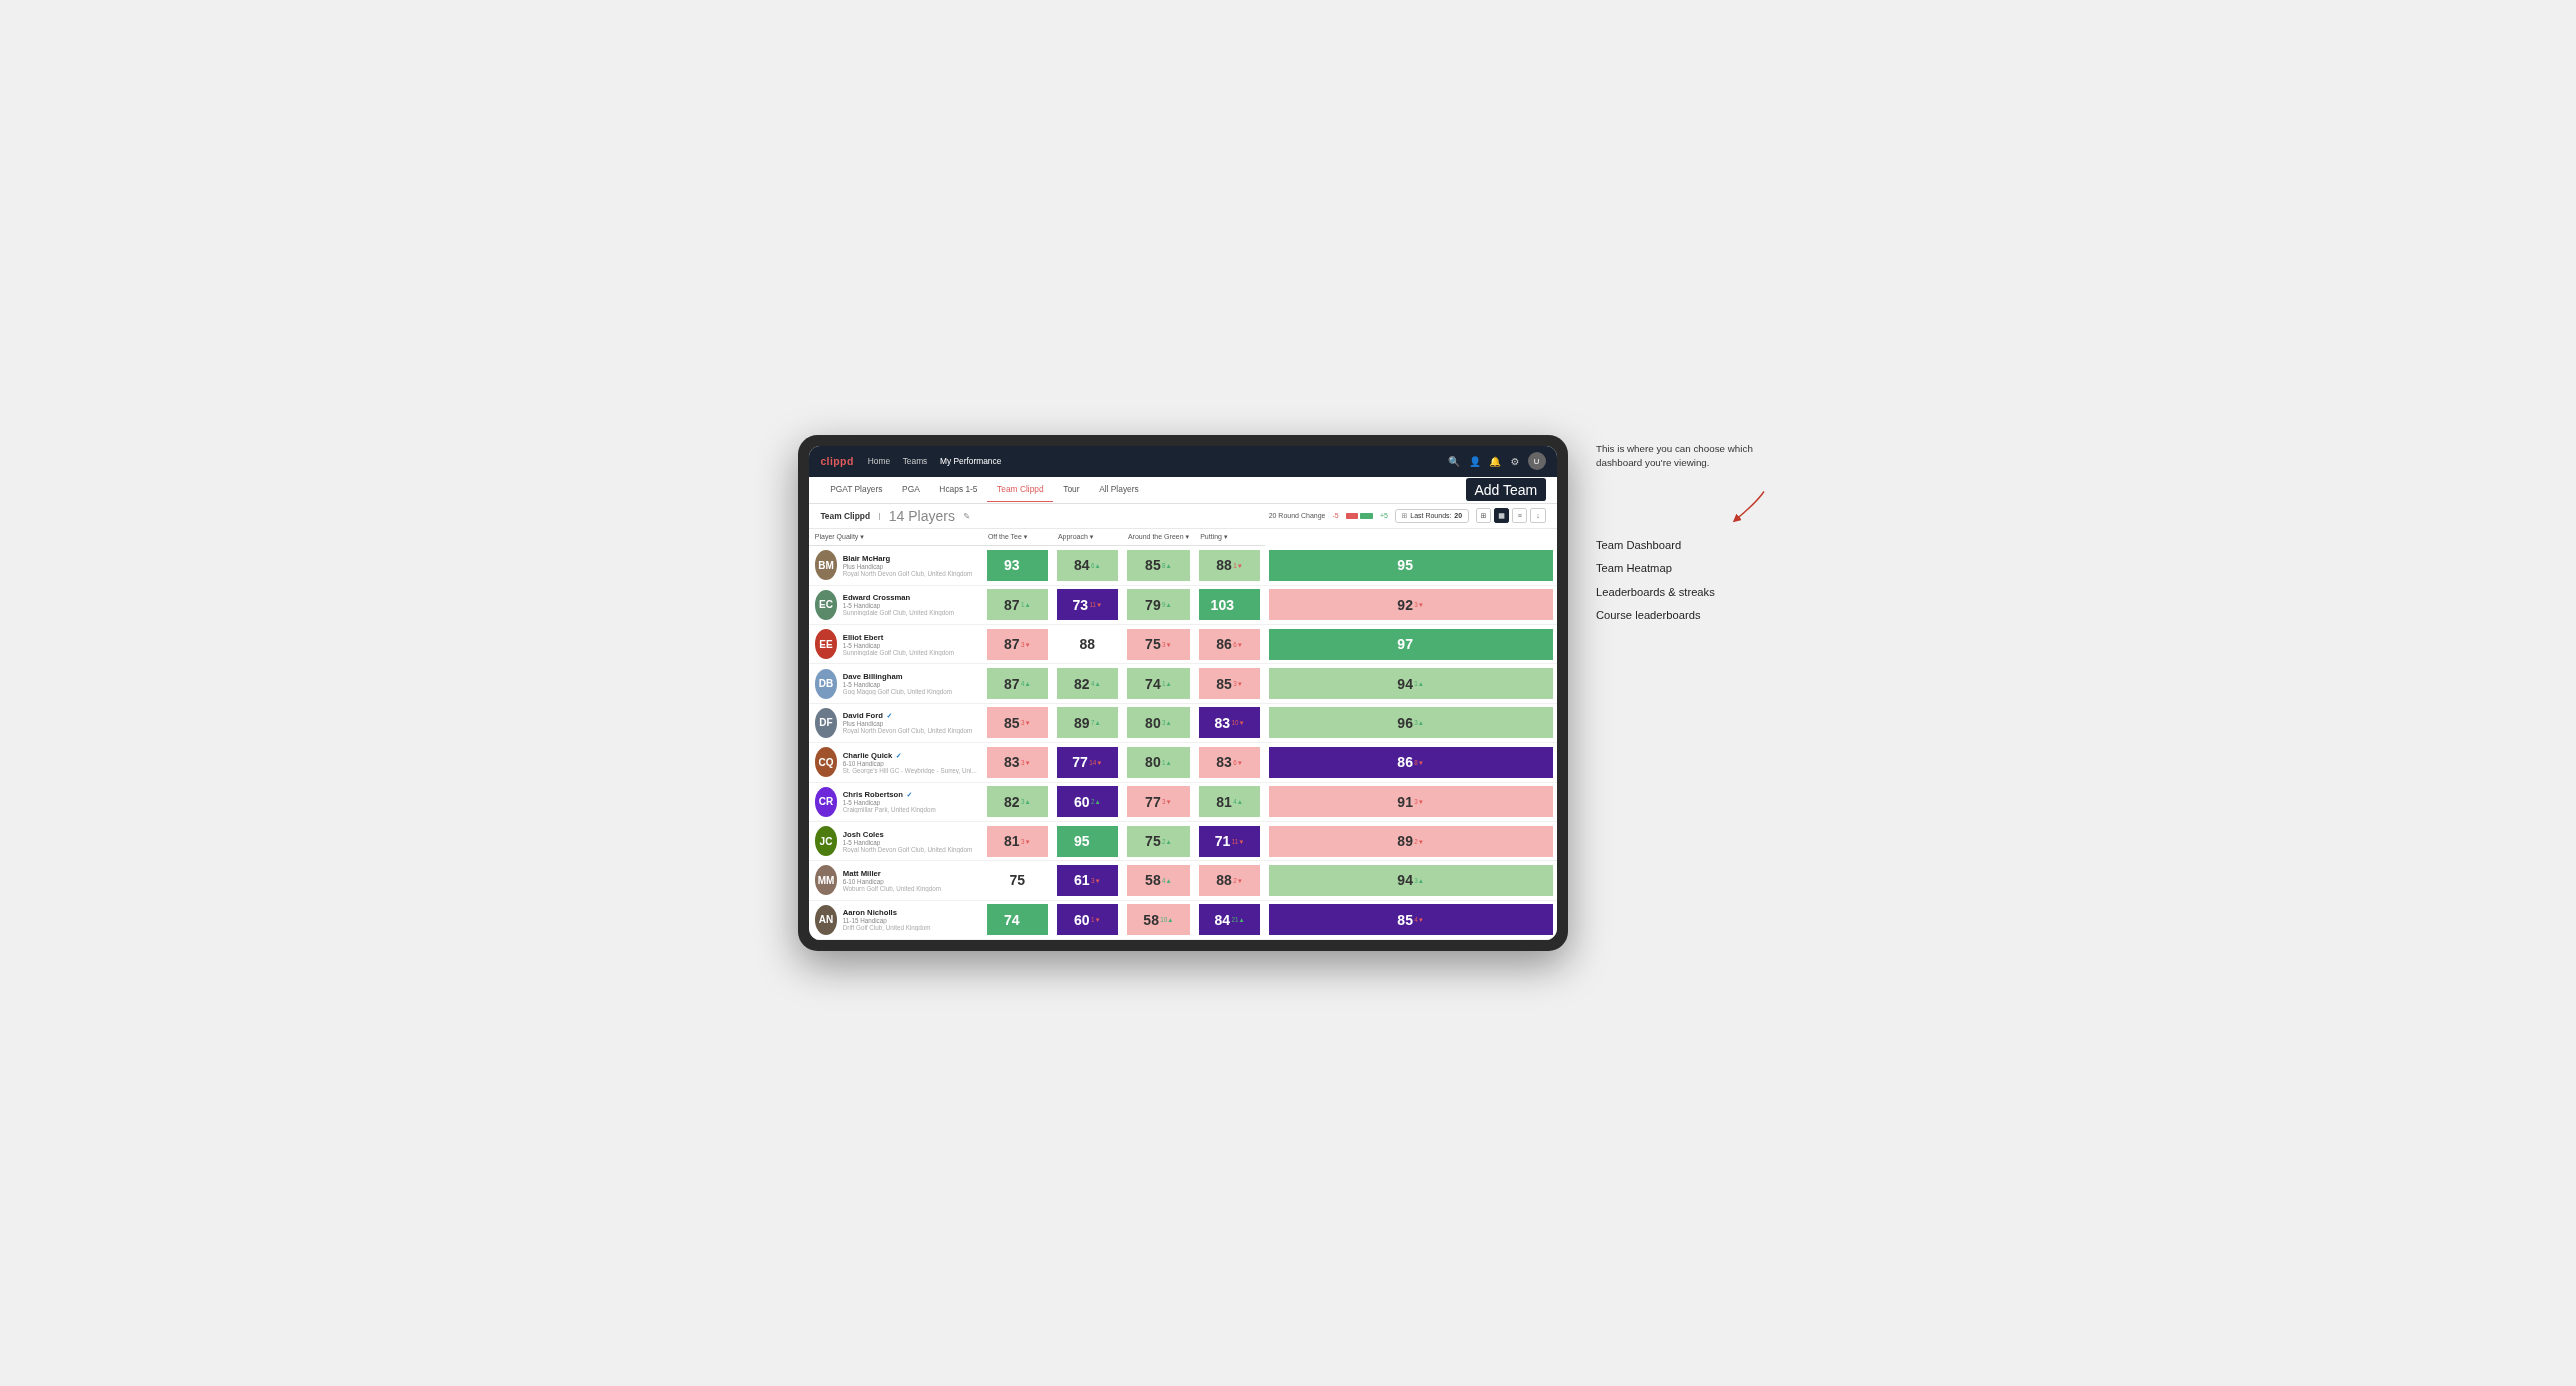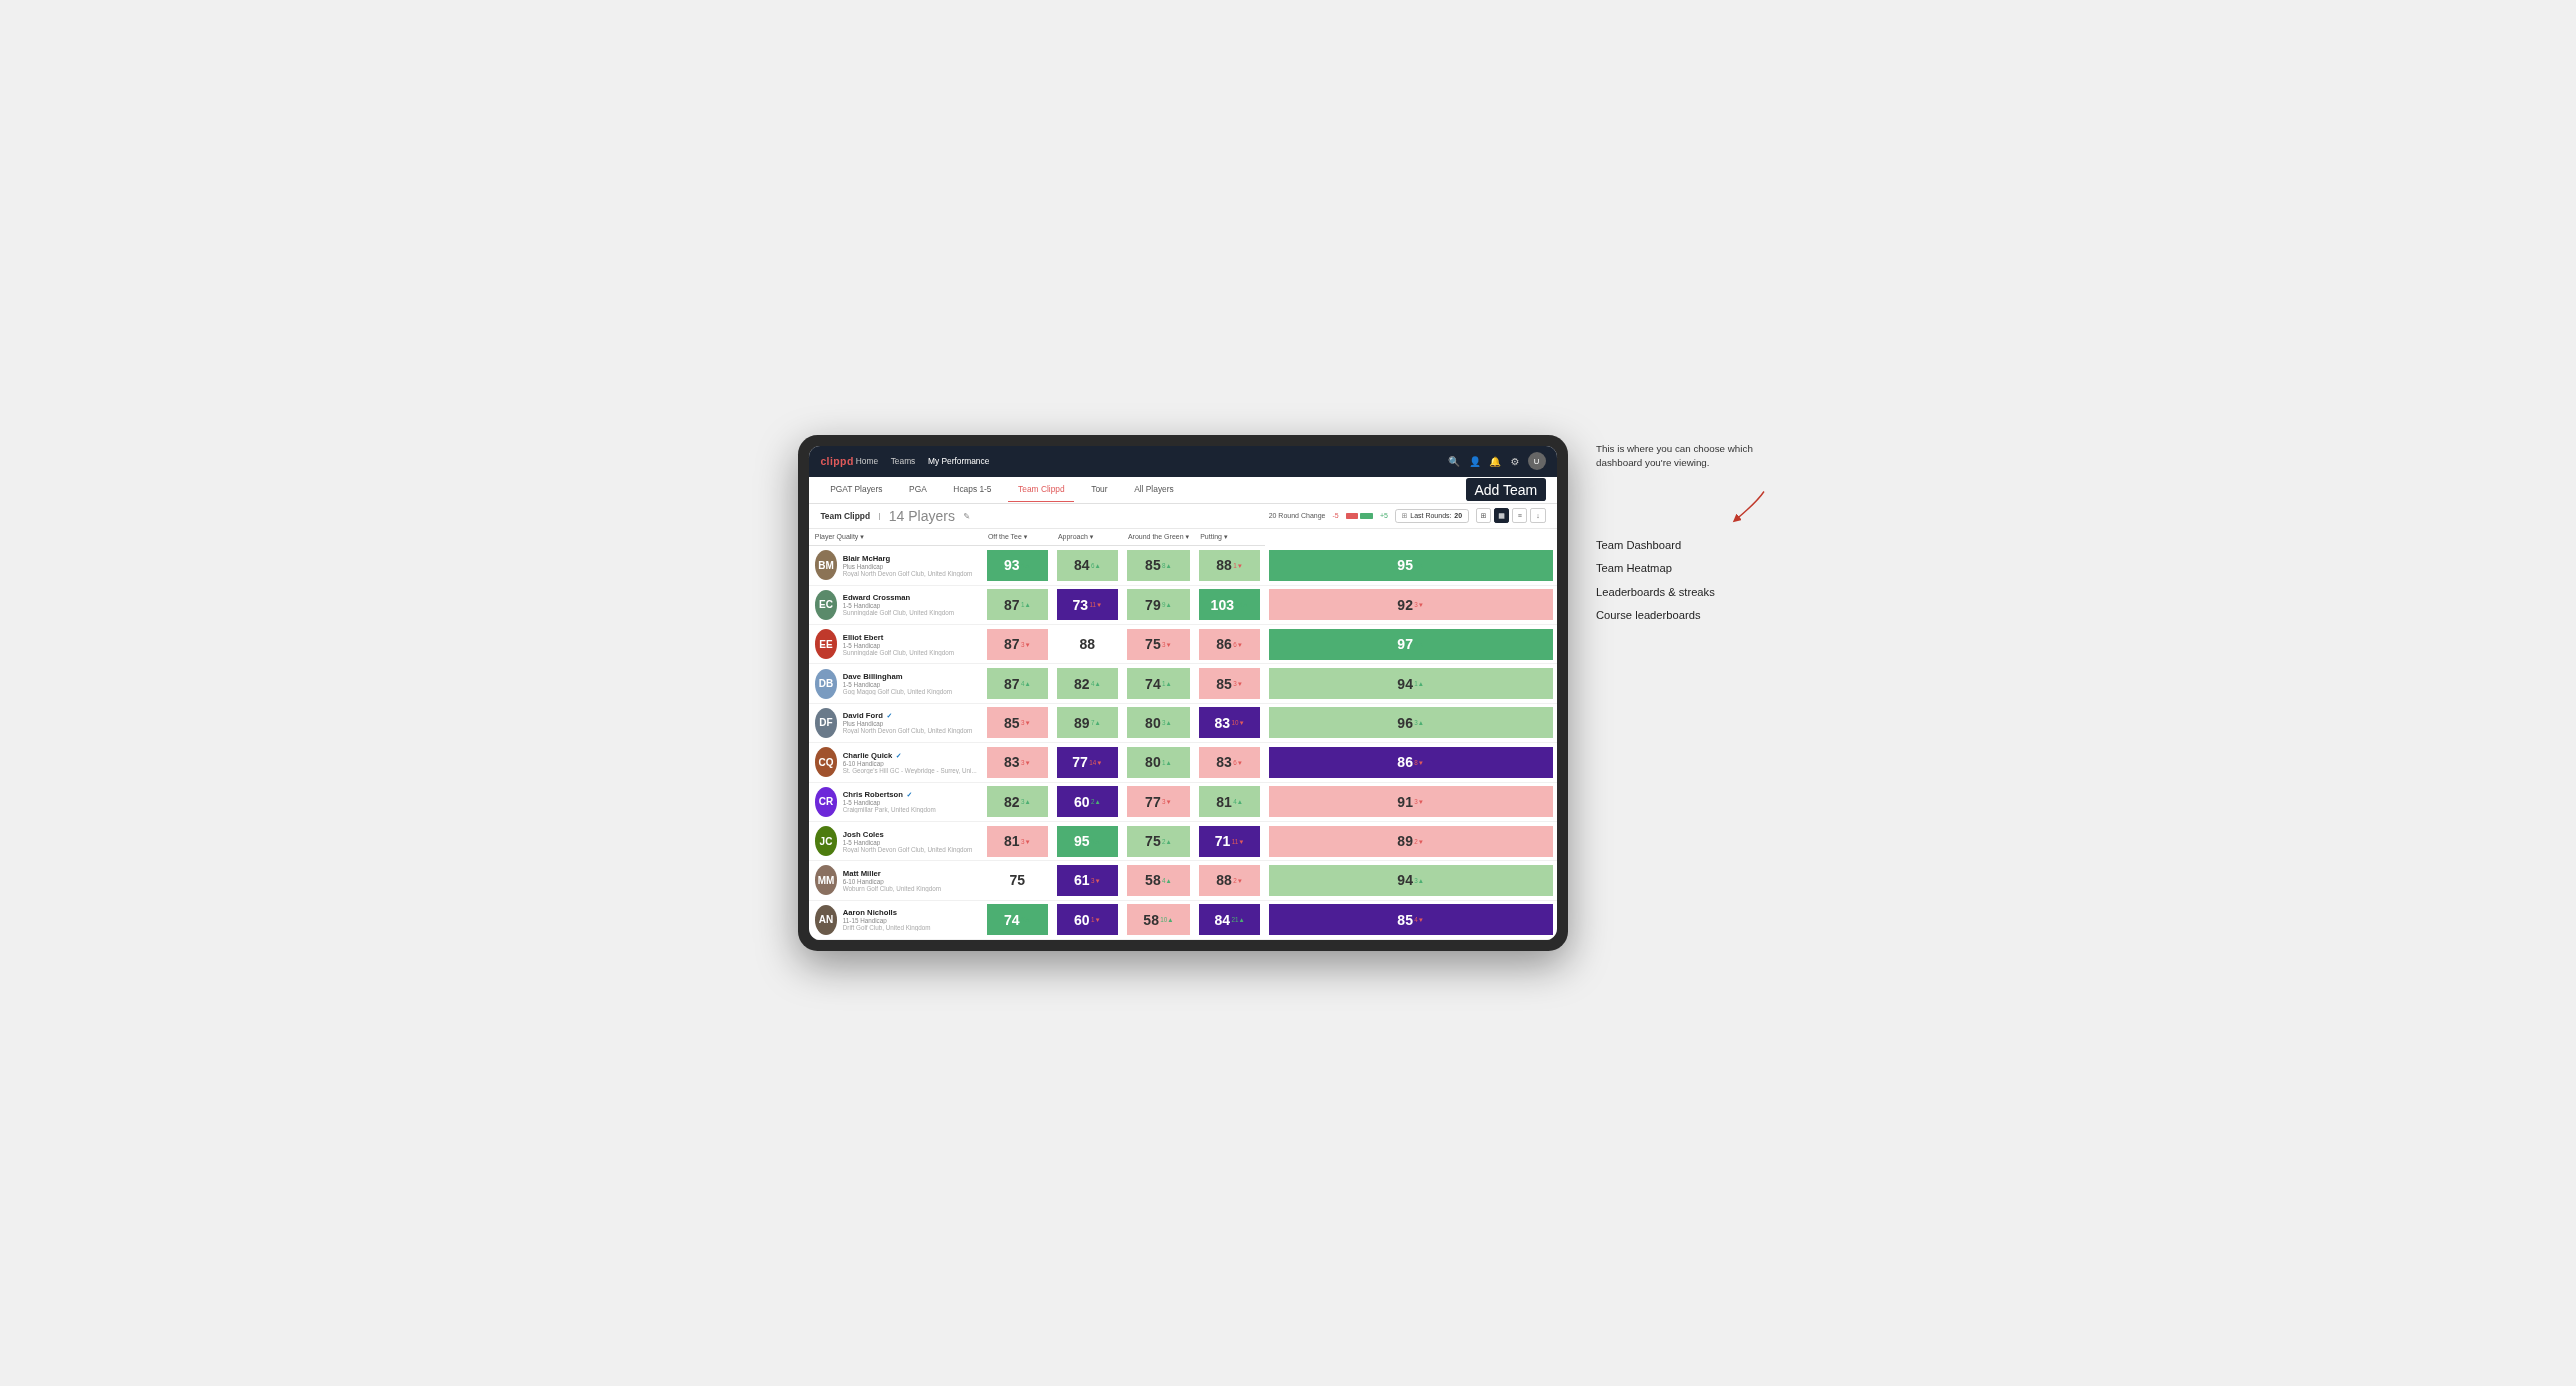--- a/index.html
+++ b/index.html
@@ -37,21 +37,21 @@
       overflow: hidden;
     }
 
     
     .nav-bar {
       background: #1a2332;
       display: flex;
       align-items: center;
       padding: 0 11.2px;
       height: 31px;
-      gap: 2px;
+      gap: 14px;
     }
 
     .nav-logo {
       color: #e05a5a;
       font-weight: 700;
       font-size: 10.5px;
       letter-spacing: 0.4px;
     }
 
     .nav-links {
@@ -103,21 +103,21 @@
       align-items: center;
       padding: 0 11.2px;
       border-bottom: 0.7px solid #e0e0e0;
       height: 26.6px;
       gap: 0;
     }
 
     .sub-nav-links {
       display: flex;
       flex: 1;
-      gap: 7px;
+      gap: 0;
     }
 
     .sub-nav-link {
       color: #555;
       font-size: 8.4px;
       padding: 7px 9.8px;
       cursor: pointer;
       border-bottom: 1.4px solid transparent;
     }
 

